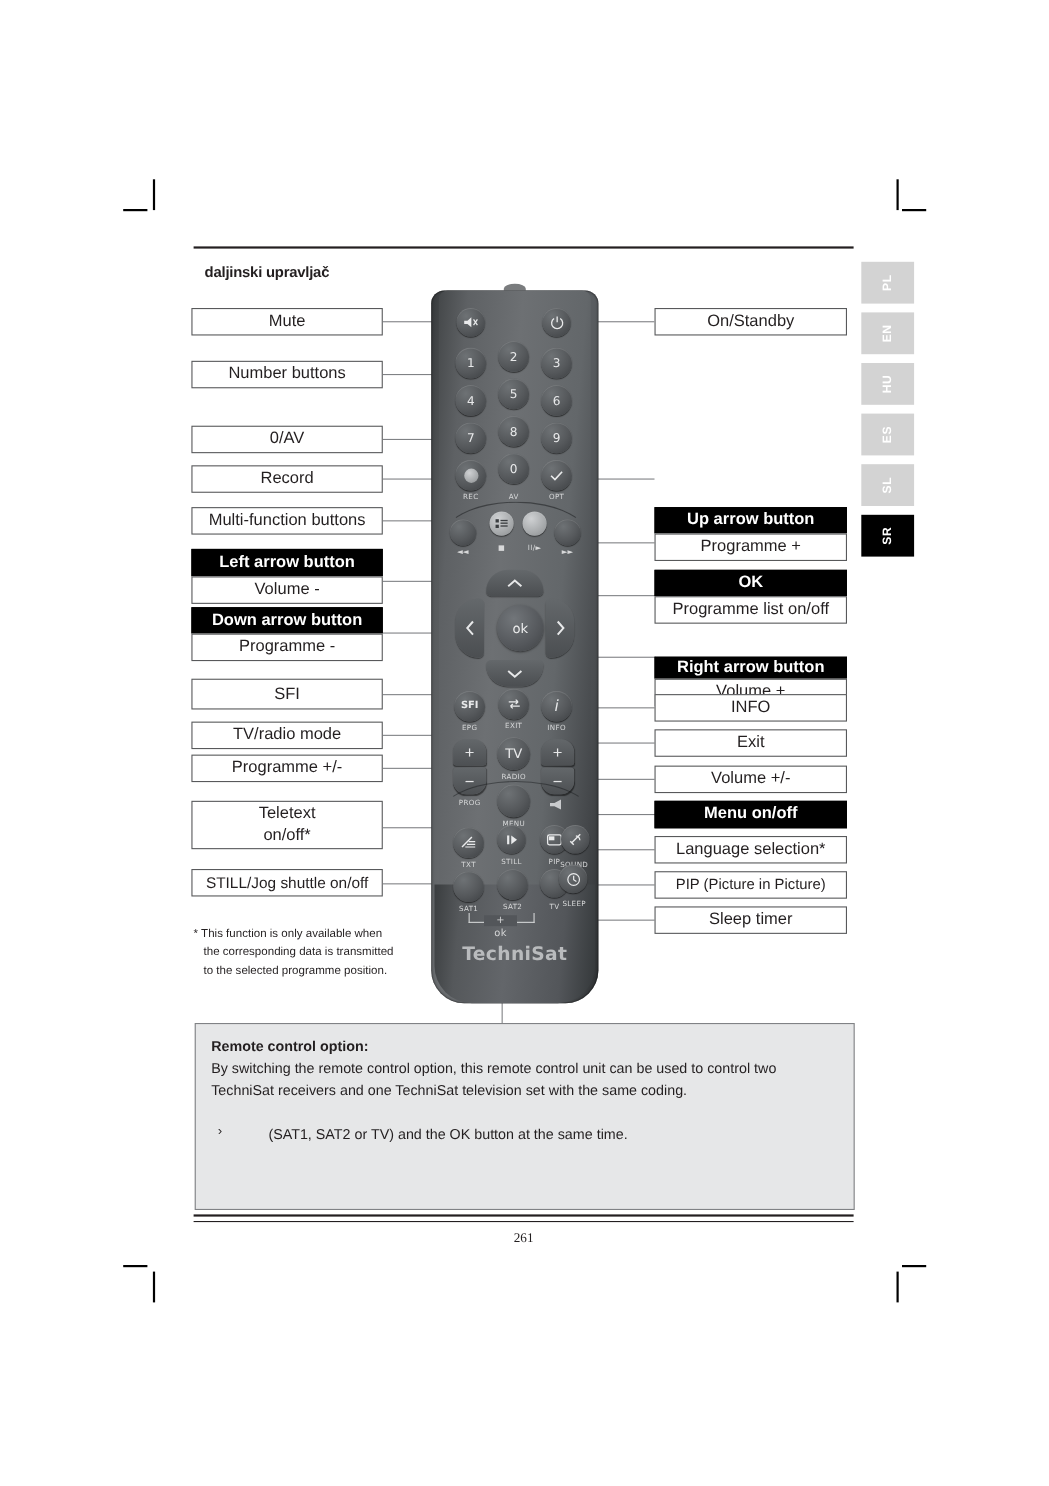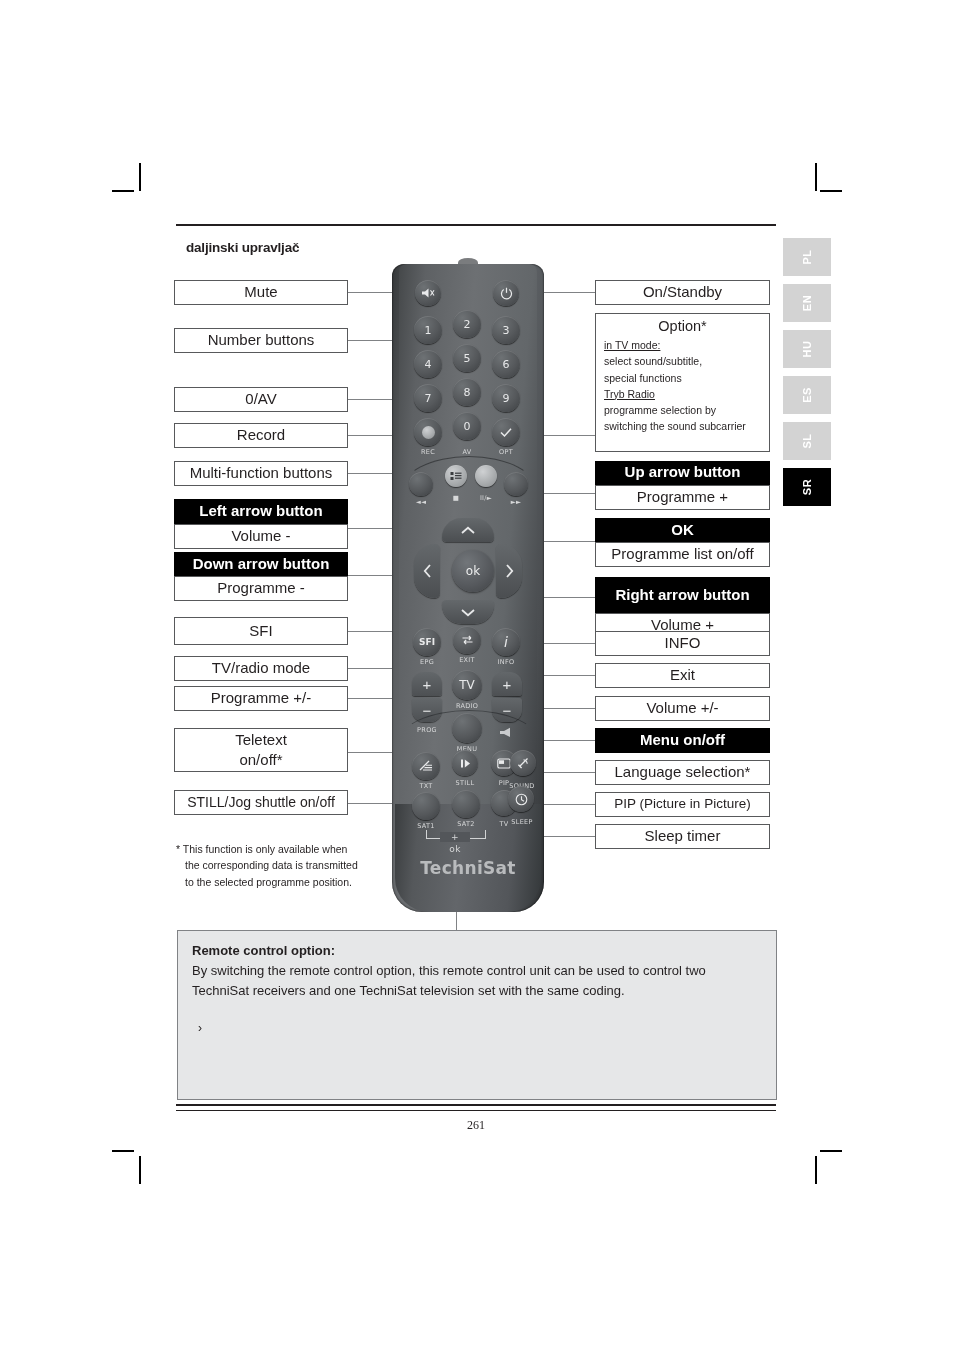--- a/index.html
+++ b/index.html
@@ -249,50 +249,41 @@
     <span>on/off*</span>
   </div>
   <div class="lbl" style="left:174px;top:790px;width:174px;height:25px;font-size:14px;">
     <span>STILL/Jog shuttle on/off</span>
   </div>
 
   <div class="lbl" style="left:595px;top:280px;width:175px;height:25px;">
     <span>On/Standby</span>
   </div>
 
-  <div class="optbox" style="left:595px;top:313px;width:175px;height:139px;">
-    <div class="opt-title">Option*</div>
-    <div class="opt-line u">in TV mode:</div>
-    <div class="opt-line">select sound/subtitle,</div>
-    <div class="opt-line">special functions</div>
-    <div class="opt-line u">Tryb Radio</div>
-    <div class="opt-line">programme selection by</div>
-    <div class="opt-line">switching the sound subcarrier</div>
-  </div>
 
   <div class="lbl-stack" style="left:595px;top:461px;width:175px;">
     <div class="lbl dark" style="height:24px;align-items:flex-end;">
       <span>Up arrow button</span>
     </div>
     <div class="lbl" style="height:25px;">
       <span>Programme +</span>
     </div>
   </div>
 
   <div class="lbl-stack" style="left:595px;top:518px;width:175px;">
     <div class="lbl dark" style="height:24px;">
       <span>OK</span>
     </div>
     <div class="lbl" style="height:25px;">
       <span>Programme list on/off</span>
     </div>
   </div>
 
   <div class="lbl-stack" style="left:595px;top:577px;width:175px;">
-    <div class="lbl dark" style="height:36px;">
+    <div class="lbl dark" style="height:20px;margin-top:20px;">
       <span>Right arrow button</span>
     </div>
     <div class="lbl" style="height:25px;">
       <span>Volume +</span>
     </div>
   </div>
 
   <div class="lbl" style="left:595px;top:631px;width:175px;height:25px;">
     <span>INFO</span>
   </div>
@@ -321,20 +312,21 @@
     <div class="l3">to the selected programme position.</div>
   </div>
 
   <div class="rcbox">
     <div class="rb-title">Remote control option:</div>
     <div class="rb-p">By switching the remote control option, this remote control unit can be used to control two</div>
     <div class="rb-p">TechniSat receivers and one TechniSat television set with the same coding.</div>
     <div class="rb-bullet">
       <div class="chev">›</div>
       <div class="btxt">
+        <div>(SAT1, SAT2 or TV) and the OK button at the same time.</div>
       </div>
     </div>
   </div>
 
   <div class="footrule1"></div>
   <div class="footrule2"></div>
   <div class="pagenum">261</div>
 
   <div class="remote">
     <div class="rc-nub"></div>

